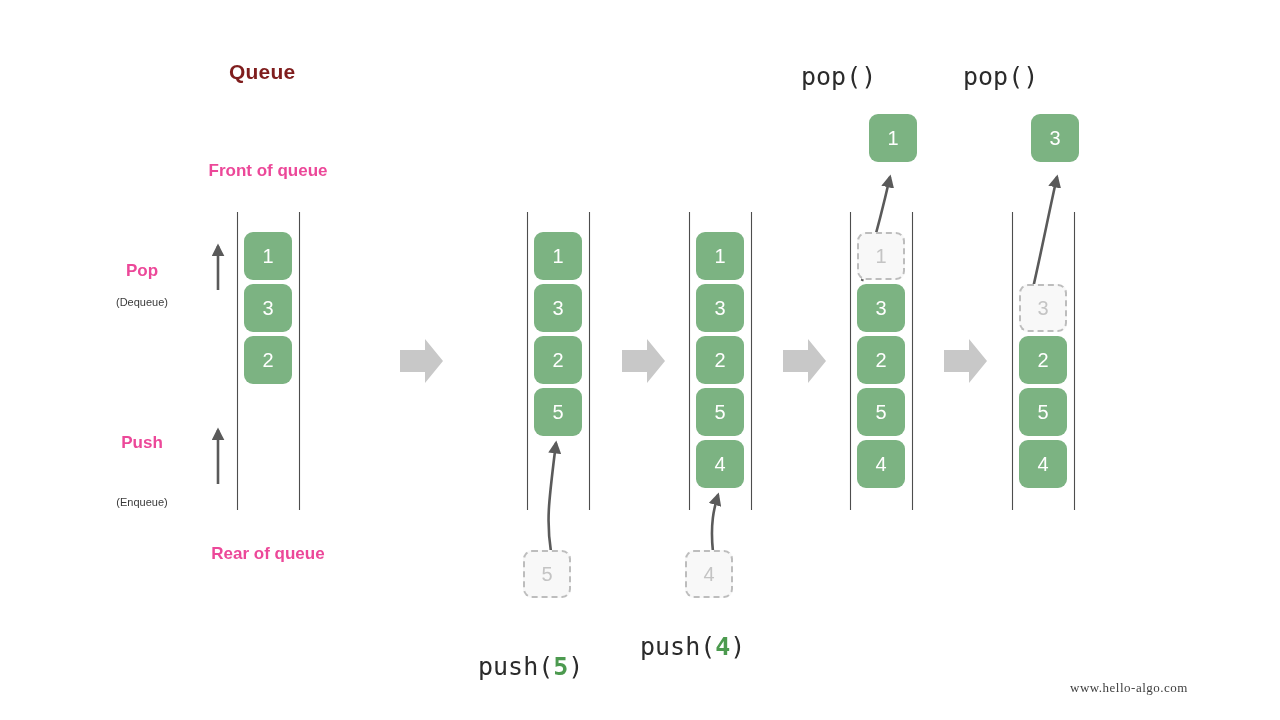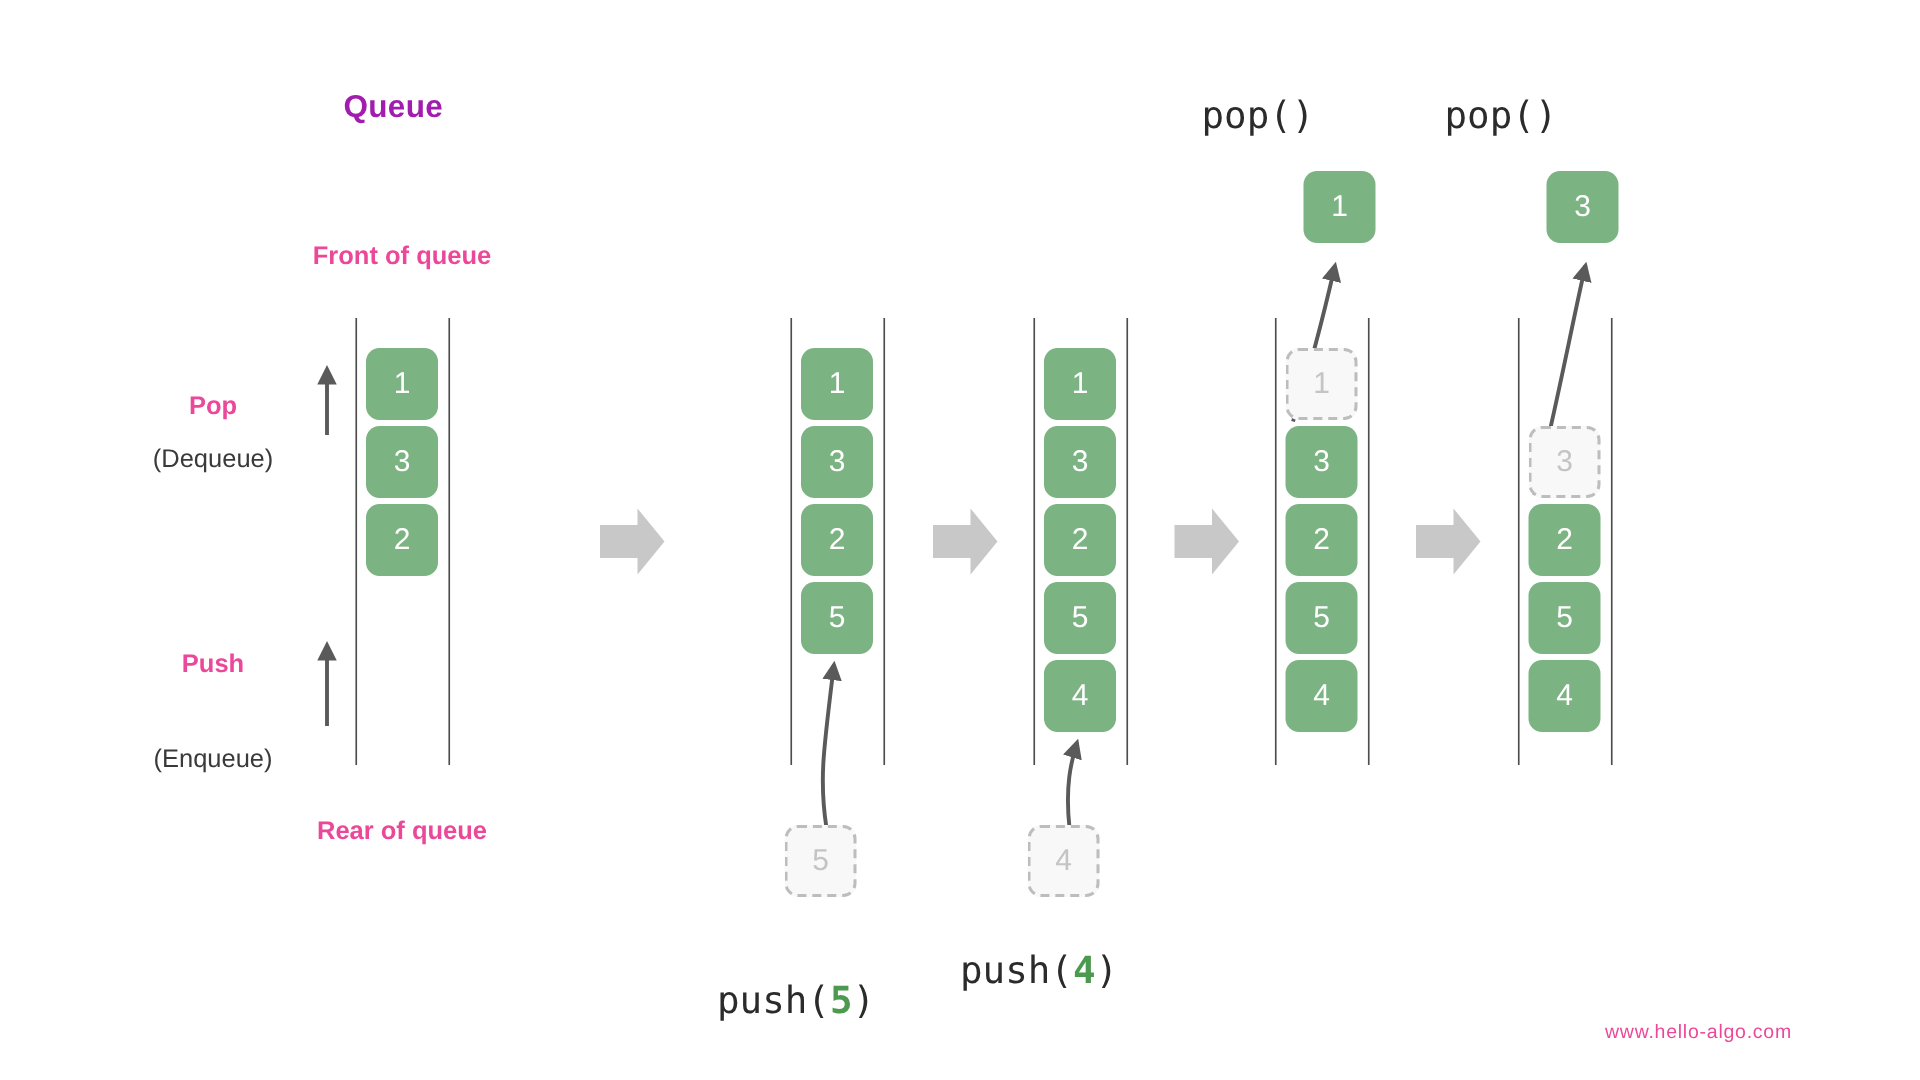--- a/index.html
+++ b/index.html
@@ -15,56 +15,56 @@
     overflow: hidden;
     font-family: "Liberation Sans", sans-serif;
     -webkit-font-smoothing: antialiased;
   }
 
   
   .title-queue {
     position: absolute;
     font-size: 21px;
     font-weight: bold;
-    color: #a21caf;
+    color: #7f1d1d;
     white-space: nowrap;
     letter-spacing: 0.2px;
   }
   .lbl-bold {
     position: absolute;
     font-size: 17px;
     font-weight: bold;
     color: #ec4899;
     white-space: nowrap;
     text-align: center;
   }
   .lbl-reg {
     position: absolute;
-    font-size: 17px;
+    font-size: 11px;
     font-weight: normal;
     color: #3a3a3a;
     white-space: nowrap;
     text-align: center;
   }
   .mono-label {
     position: absolute;
     font-family: "DejaVu Sans Mono", "Liberation Mono", monospace;
     font-size: 25px;
     color: #2b2b2b;
     white-space: nowrap;
   }
   .mono-label .num {
     color: #4c9a4f;
     font-weight: bold;
   }
   .watermark {
     position: absolute;
-    font-family: Liberation Sans, sans-serif;
+    font-family: Liberation Serif, serif;
     font-size: 13px;
-    color: #ec4899;
+    color: #404040;
     white-space: nowrap;
     letter-spacing: 0.5px;
   }
 
   
   .cell {
     position: absolute;
     width: 48px;
     height: 48px;
     border-radius: 9px;

